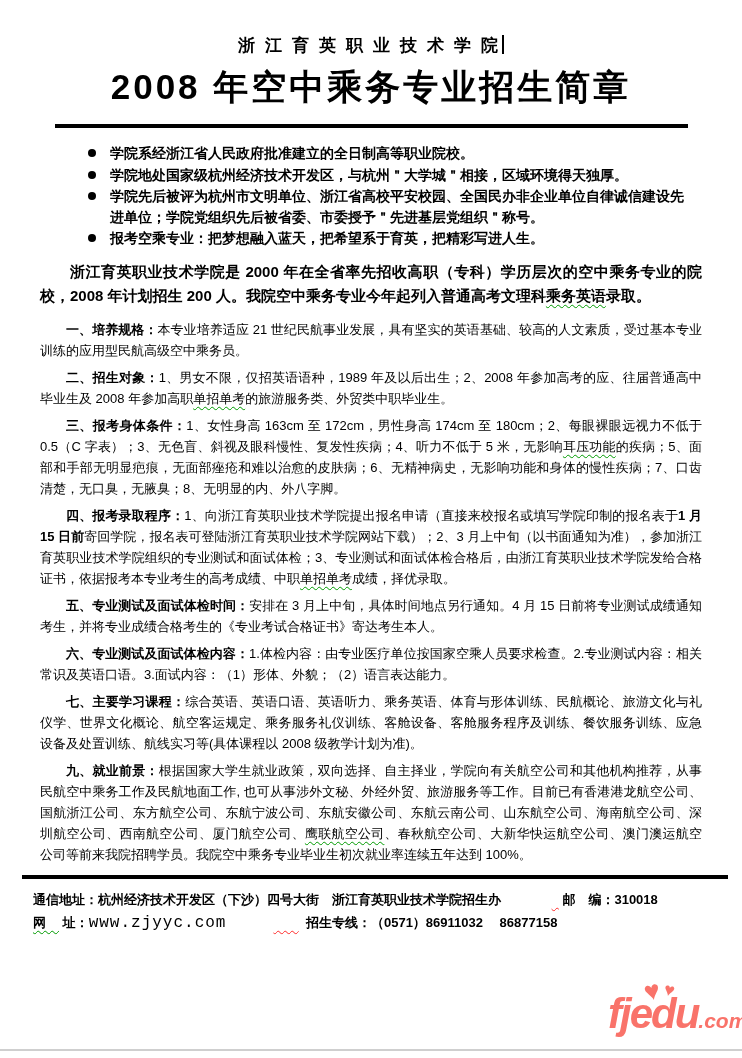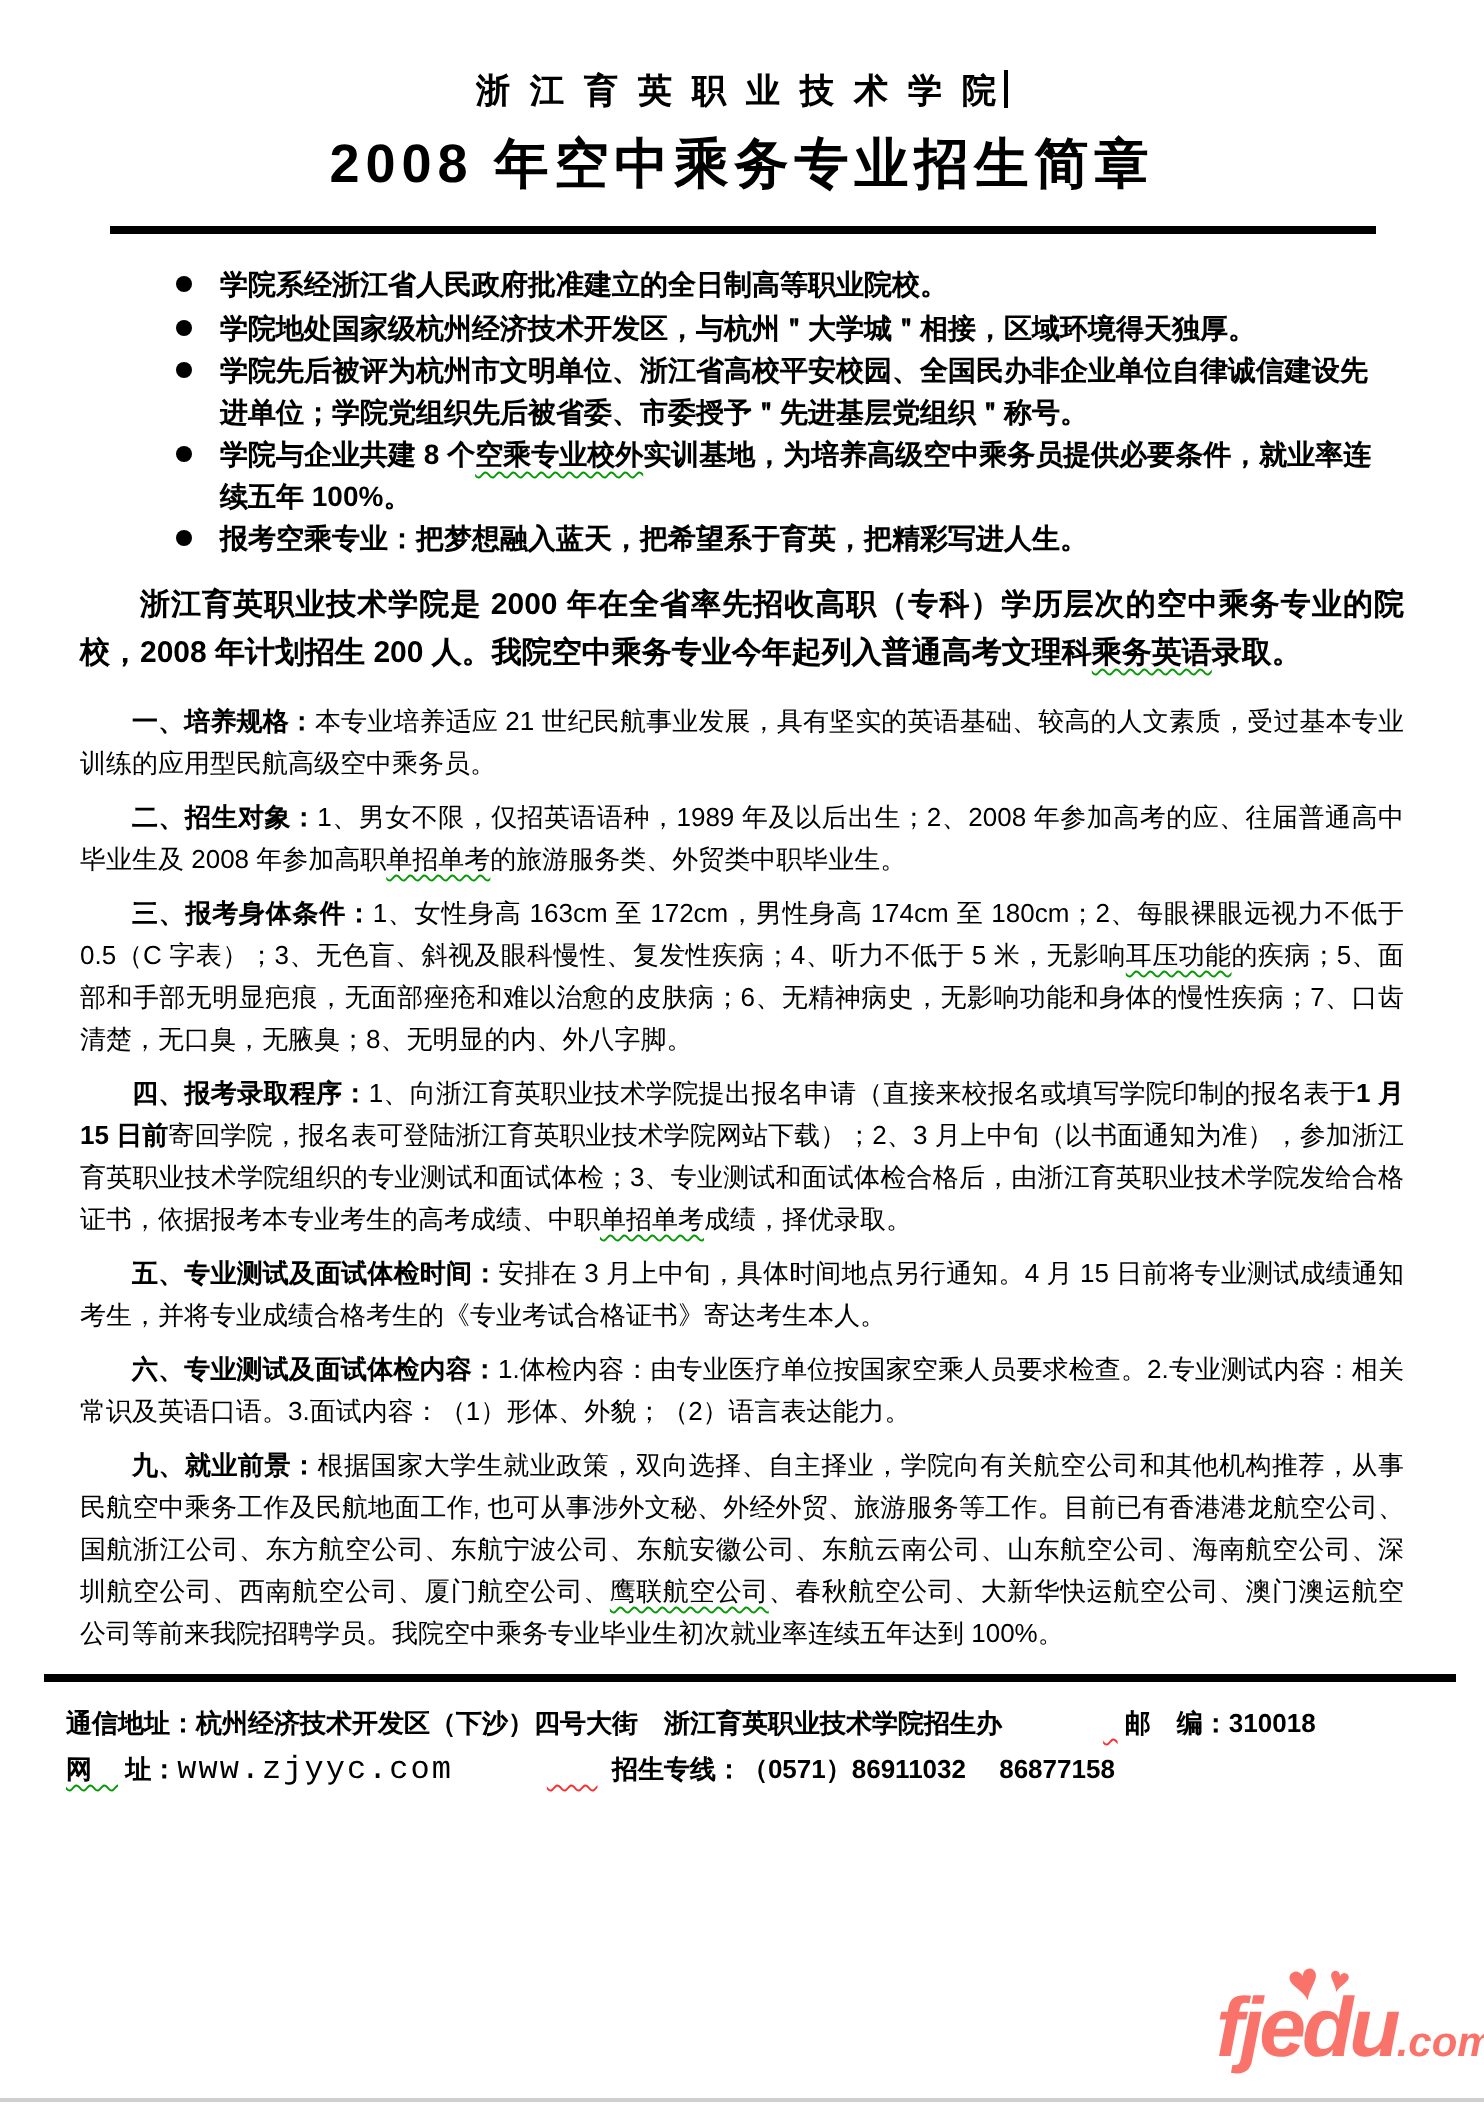--- a/index.html
+++ b/index.html
@@ -3,21 +3,21 @@
 <meta charset="utf-8">
 <style>
   html,body{margin:0;padding:0;background:#fff;}
   body{width:742px;height:1058px;position:relative;overflow:hidden;
        font-family:"Liberation Sans","DejaVu Sans",sans-serif;color:#000;}
   .page{position:relative;width:742px;height:1058px;box-sizing:border-box;padding:34px 40px 0 40px;}
 
   
   .school{ text-align:center;font-size:17px;font-weight:bold;letter-spacing:10px;white-space:nowrap;}
   .cursor{display:inline-block;width:2px;height:19px;background:#000;vertical-align:-3px;margin-left:-6px;}
-  .title{ text-align:center;font-size:27px;font-weight:bold;letter-spacing:3px;margin-top:7px;white-space:nowrap;}
+  .title{ text-align:center;font-size:35px;font-weight:bold;letter-spacing:3px;margin-top:7px;white-space:nowrap;}
   .hr1{width:633px;height:4px;background:#000;margin:13px auto 0 auto;}
 
   
   .hl{list-style:none;margin:15px 0 0 0;padding:0 10px 0 48px;}
   .hl li{display:flex;align-items:flex-start;font-size:14px;font-weight:bold;line-height:20.5px;margin-bottom:1px;}
   .dot{flex:0 0 auto;width:8px;height:8px;border-radius:50%;background:#000;margin:6px 14px 0 0;}
   .li-text{flex:1 1 auto;}
 
   
   .intro{margin:11px 0 0 0;font-size:15px;font-weight:bold;line-height:24px;text-indent:2em;text-align:justify;}
@@ -63,37 +63,34 @@
     <li>
         <span class="dot"></span>
         <span class="li-text"><span>学院地处国家级杭州经济技术开发区，与杭州＂大学城＂相接，区域环境得天独厚。</span></span>
       </li>
     <li>
         <span class="dot"></span>
         <span class="li-text"><span>学院先后被评为杭州市文明单位、浙江省高校平安校园、全国民办非企业单位自律诚信建设先进单位；学院党组织先后被省委、市委授予＂先进基层党组织＂称号。</span></span>
       </li>
     <li>
         <span class="dot"></span>
-        <span class="li-text"><span>学院与企业共建 8 个</span><span class="w-green">空乘专业校外</span><span>实训基地，为培养高级空中乘务员提供必要条件，就业率连续五年 100%。</span></span>
-      </li>
-    <li>
-        <span class="dot"></span>
         <span class="li-text"><span>报考空乘专业：把梦想融入蓝天，把希望系于育英，把精彩写进人生。</span></span>
       </li>
   </ul>
 
   <p class="intro"><span>浙江育英职业技术学院是 2000 年在全省率先招收高职（专科）学历层次的空中乘务专业的院校，2008 年计划招生 200 人。我院空中乘务专业今年起列入普通高考文理科</span><span class="w-green">乘务英语</span><span>录取。</span></p>
 
   <div class="secs">
     <p class="sec"><span class="sh">一、培养规格：</span><span><span>本专业培养适应 21 世纪民航事业发展，具有坚实的英语基础、较高的人文素质，受过基本专业训练的应用型民航高级空中乘务员。</span></span></p>
     <p class="sec"><span class="sh">二、招生对象：</span><span><span>1、男女不限，仅招英语语种，1989 年及以后出生；2、2008 年参加高考的应、往届普通高中毕业生及 2008 年参加高职</span><span class="w-green">单招单考</span><span>的旅游服务类、外贸类中职毕业生。</span></span></p>
     <p class="sec"><span class="sh">三、报考身体条件：</span><span><span>1、女性身高 163cm 至 172cm，男性身高 174cm 至 180cm；2、每眼裸眼远视力不低于 0.5（C 字表）；3、无色盲、斜视及眼科慢性、复发性疾病；4、听力不低于 5 米，无影响</span><span class="w-green">耳压功能</span><span>的疾病；5、面部和手部无明显疤痕，无面部痤疮和难以治愈的皮肤病；6、无精神病史，无影响功能和身体的慢性疾病；7、口齿清楚，无口臭，无腋臭；8、无明显的内、外八字脚。</span></span></p>
     <p class="sec"><span class="sh">四、报考录取程序：</span><span><span>1、向浙江育英职业技术学院提出报名申请（直接来校报名或填写学院印制的报名表于</span><span class="b">1 月 15 日前</span><span>寄回学院，报名表可登陆浙江育英职业技术学院网站下载）；2、3 月上中旬（以书面通知为准），参加浙江育英职业技术学院组织的专业测试和面试体检；3、专业测试和面试体检合格后，由浙江育英职业技术学院发给合格证书，依据报考本专业考生的高考成绩、中职</span><span class="w-green">单招单考</span><span>成绩，择优录取。</span></span></p>
     <p class="sec"><span class="sh">五、专业测试及面试体检时间：</span><span><span>安排在 3 月上中旬，具体时间地点另行通知。4 月 15 日前将专业测试成绩通知考生，并将专业成绩合格考生的《专业考试合格证书》寄达考生本人。</span></span></p>
     <p class="sec"><span class="sh">六、专业测试及面试体检内容：</span><span><span>1.体检内容：由专业医疗单位按国家空乘人员要求检查。2.专业测试内容：相关常识及英语口语。3.面试内容：（1）形体、外貌；（2）语言表达能力。</span></span></p>
+    <p class="sec"><span class="sh">七、主要学习课程：</span><span><span>综合英语、英语口语、英语听力、乘务英语、体育与形体训练、民航概论、旅游文化与礼仪学、世界文化概论、航空客运规定、乘务服务礼仪训练、客舱设备、客舱服务程序及训练、餐饮服务训练、应急设备及处置训练、航线实习等(具体课程以 2008 级教学计划为准)。</span></span></p>
     <p class="sec"><span class="sh">九、就业前景：</span><span><span>根据国家大学生就业政策，双向选择、自主择业，学院向有关航空公司和其他机构推荐，从事民航空中乘务工作及民航地面工作, 也可从事涉外文秘、外经外贸、旅游服务等工作。目前已有香港港龙航空公司、国航浙江公司、东方航空公司、东航宁波公司、东航安徽公司、东航云南公司、山东航空公司、海南航空公司、深圳航空公司、西南航空公司、厦门航空公司、</span><span class="w-green">鹰联航空公司</span><span>、春秋航空公司、大新华快运航空公司、澳门澳运航空公司等前来我院招聘学员。我院空中乘务专业毕业生初次就业率连续五年达到 100%。</span></span></p>
   </div>
 
   <div class="hr2"></div>
 
   <div class="footer">
     <div><span>通信地址：杭州经济技术开发区（下沙）四号大街　浙江育英职业技术学院招生办</span><span>&nbsp;&nbsp;&nbsp;&nbsp;&nbsp;&nbsp;&nbsp;&nbsp;&nbsp;&nbsp;&nbsp;&nbsp;&nbsp;&nbsp;</span><span class="w-red">&nbsp;&nbsp;</span><span>&nbsp;邮　编：310018</span></div>
     <div><span class="w-green">网　</span><span>&nbsp;址：</span><span class="mono">www.zjyyc.com</span><span>&nbsp;&nbsp;&nbsp;&nbsp;&nbsp;&nbsp;&nbsp;&nbsp;&nbsp;&nbsp;&nbsp;&nbsp;&nbsp;</span><span class="w-red">&nbsp;&nbsp;&nbsp;&nbsp;&nbsp;&nbsp;&nbsp;</span><span>&nbsp;&nbsp;招生专线：（0571）86911032　 86877158</span></div>
   </div>
 

